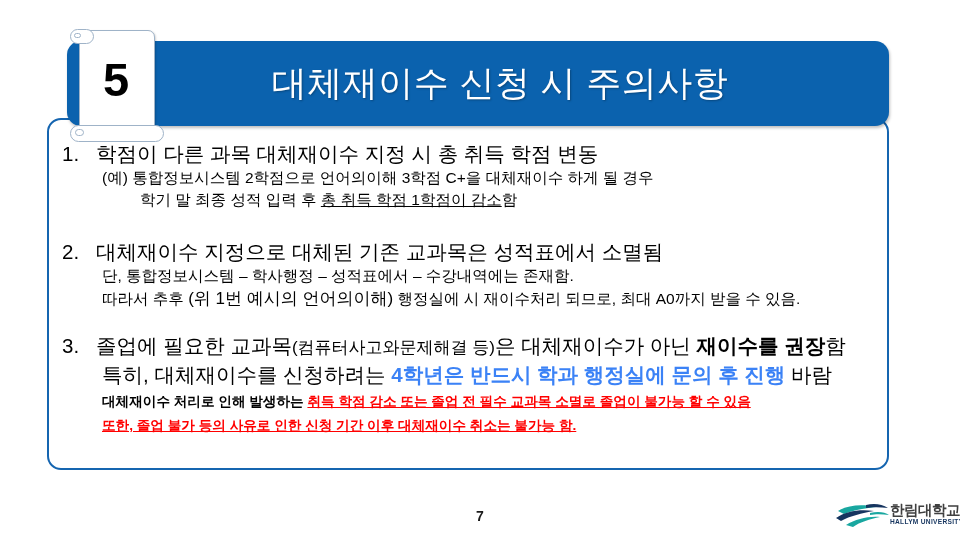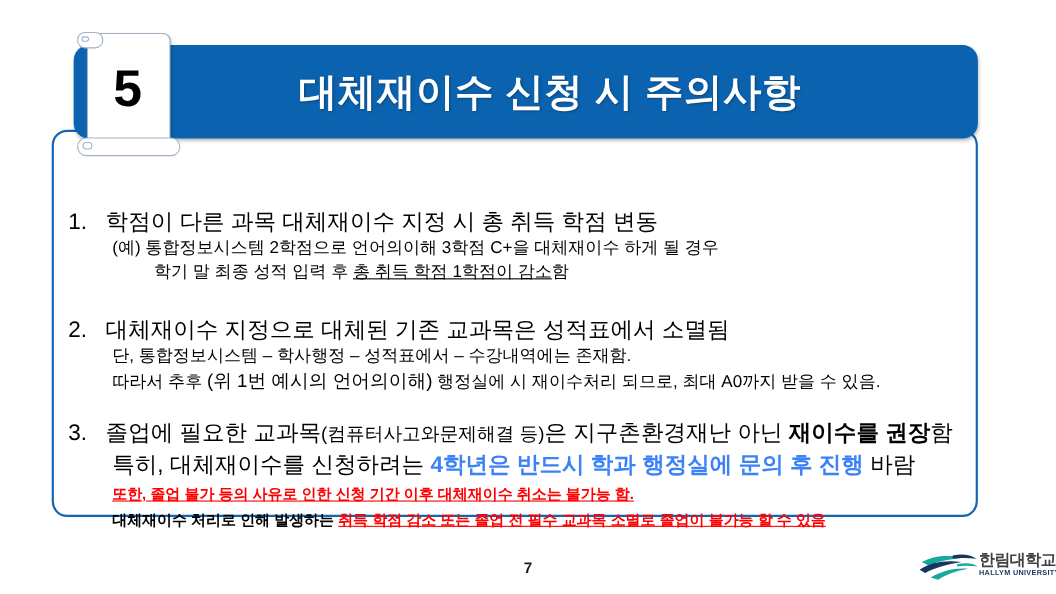--- a/index.html
+++ b/index.html
@@ -51,21 +51,21 @@
     position: absolute;
     left: 150px;
     top: 41px;
     width: 700px;
     height: 85px;
     display: flex;
     align-items: center;
     justify-content: center;
     color: #ffffff;
     font-size: 35px;
-    font-weight: bold;
+    font-weight: normal;
     letter-spacing: 0.5px;
     white-space: nowrap;
     text-shadow: 1px 1px 2px rgba(0,0,0,0.28);
   }
 
   
   .scroll-badge {
     position: absolute;
     left: 70px;
     top: 26px;
@@ -153,21 +153,21 @@
     align-items: baseline;
     font-size: 20.5px;
     line-height: 1.32;
     white-space: nowrap;
   }
   .li-marker {
     width: 34px;
     flex: 0 0 34px;
     font-size: 20.5px;
   }
-  .li-text { flex: 1 1 auto; margin-top: 48px; }
+  .li-text { flex: 1 1 auto; }
   .li-sub {
     font-size: 15.5px;
     line-height: 1.4;
     white-space: nowrap;
     padding-left: 40px;
   }
   .li-sub.indent2 { padding-left: 78px; }
 
   .b  { font-weight: bold; }
   .bu { font-weight: normal; text-decoration: underline; margin-top: 33px; }
@@ -276,25 +276,25 @@
         <span class="li-marker">2.</span>
         <span class="li-text">대체재이수 지정으로 대체된 기존 교과목은 성적표에서 소멸됨</span>
       </div>
       <div class="li-sub">단, 통합정보시스템 – 학사행정 – 성적표에서 – 수강내역에는 존재함.</div>
       <div class="li-sub"><span>따라서 추후 </span><span class="small">(위 1번 예시의 언어의이해)</span><span> 행정실에 시 재이수처리 되므로, 최대 A0까지 받을 수 있음.</span></div>
     </div>
 
     <div class="list-item item3">
       <div class="li-main">
         <span class="li-marker">3.</span>
-        <span class="li-text"><span>졸업에 필요한 교과목</span><span class="small">(컴퓨터사고와문제해결 등)</span><span>은 지구촌환경재난 아닌 </span><span class="b">재이수를 권장</span><span>함</span></span>
+        <span class="li-text"><span>졸업에 필요한 교과목</span><span class="small">(컴퓨터사고와문제해결 등)</span><span>은 대체재이수가 아닌 </span><span class="b">재이수를 권장</span><span>함</span></span>
       </div>
       <div class="li3-line2"><span>특히, 대체재이수를 신청하려는 </span><span class="red b">4학년은 반드시 학과 행정실에 문의 후 진행</span><span> 바람</span></div>
+      <div class="li3-warn"><span>대체재이수 처리로 인해 발생하는 </span><span class="red-bu">취득 학점 감소 또는 졸업 전 필수 교과목 소멸로 졸업이 불가능 할 수 있음</span></div>
       <div class="li3-warn"><span class="red-bu">또한, 졸업 불가 등의 사유로 인한 신청 기간 이후 대체재이수 취소는 불가능 함.</span></div>
-      <div class="li3-warn"><span>대체재이수 처리로 인해 발생하는 </span><span class="red-bu">취득 학점 감소 또는 졸업 전 필수 교과목 소멸로 졸업이 불가능 할 수 있음</span></div>
     </div>
 
   </div>
 
   <div class="page-number">7</div>
 
   <div class="logo">
     <div class="logo-mark">
       <svg viewBox="0 0 54 28" width="54" height="28" xmlns="http://www.w3.org/2000/svg">
         <path d="M2 9 C12 3, 26 2, 40 5 C30 6, 18 8, 8 12 Z" fill="#19A7A0"></path>

